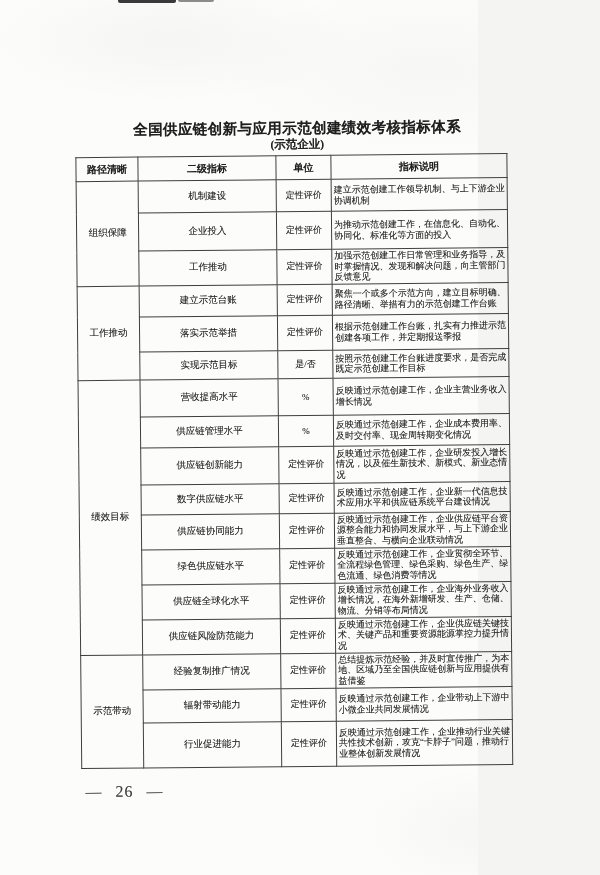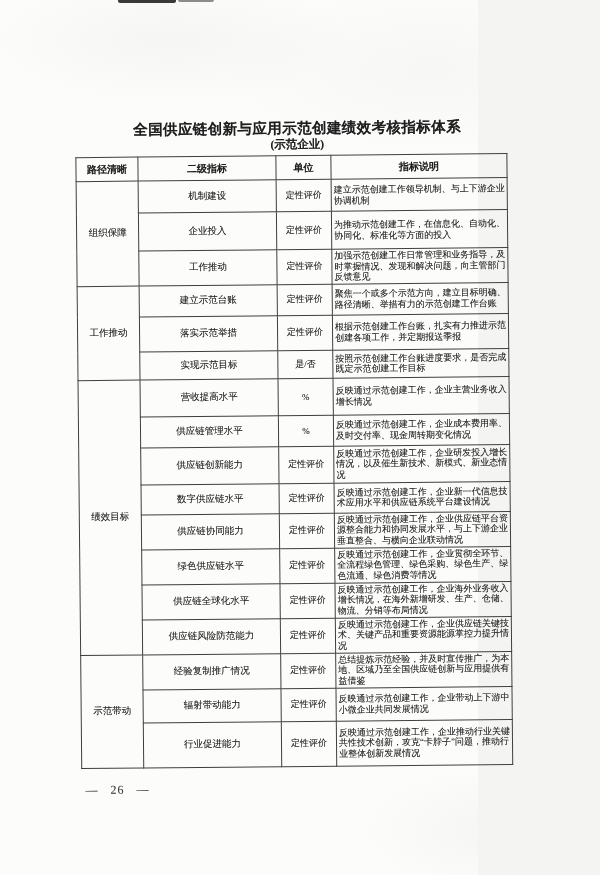--- a/index.html
+++ b/index.html
@@ -60,21 +60,21 @@
   td.gcell{font-size:9.5px;text-align:center;color:#262626;}
   td.icell{font-size:9.5px;text-align:center;color:#262626;}
   td.ucell{font-size:9px;text-align:center;color:#262626;margin-top:31px;}
   td.dcell{
     font-size:9px;line-height:10.6px;text-align:left;color:#262626;
     padding:1px 2px 1px 3px;
     line-break:anywhere;word-break:break-all;
   }
   .pageno{
     position:absolute;left:82px;top:781px;
-    font-size:12px;color:#3d3d3d;letter-spacing:1px;word-spacing:8px;
+    font-size:16px;color:#3d3d3d;letter-spacing:1px;word-spacing:8px;
     text-shadow:0 0 0.4px rgba(0,0,0,0.3);
   }
 </style>
 </head>
 <body>
 
 <div class="page">
   <div class="scan-mark"></div>
   <div class="scan-mark2"></div>
 

